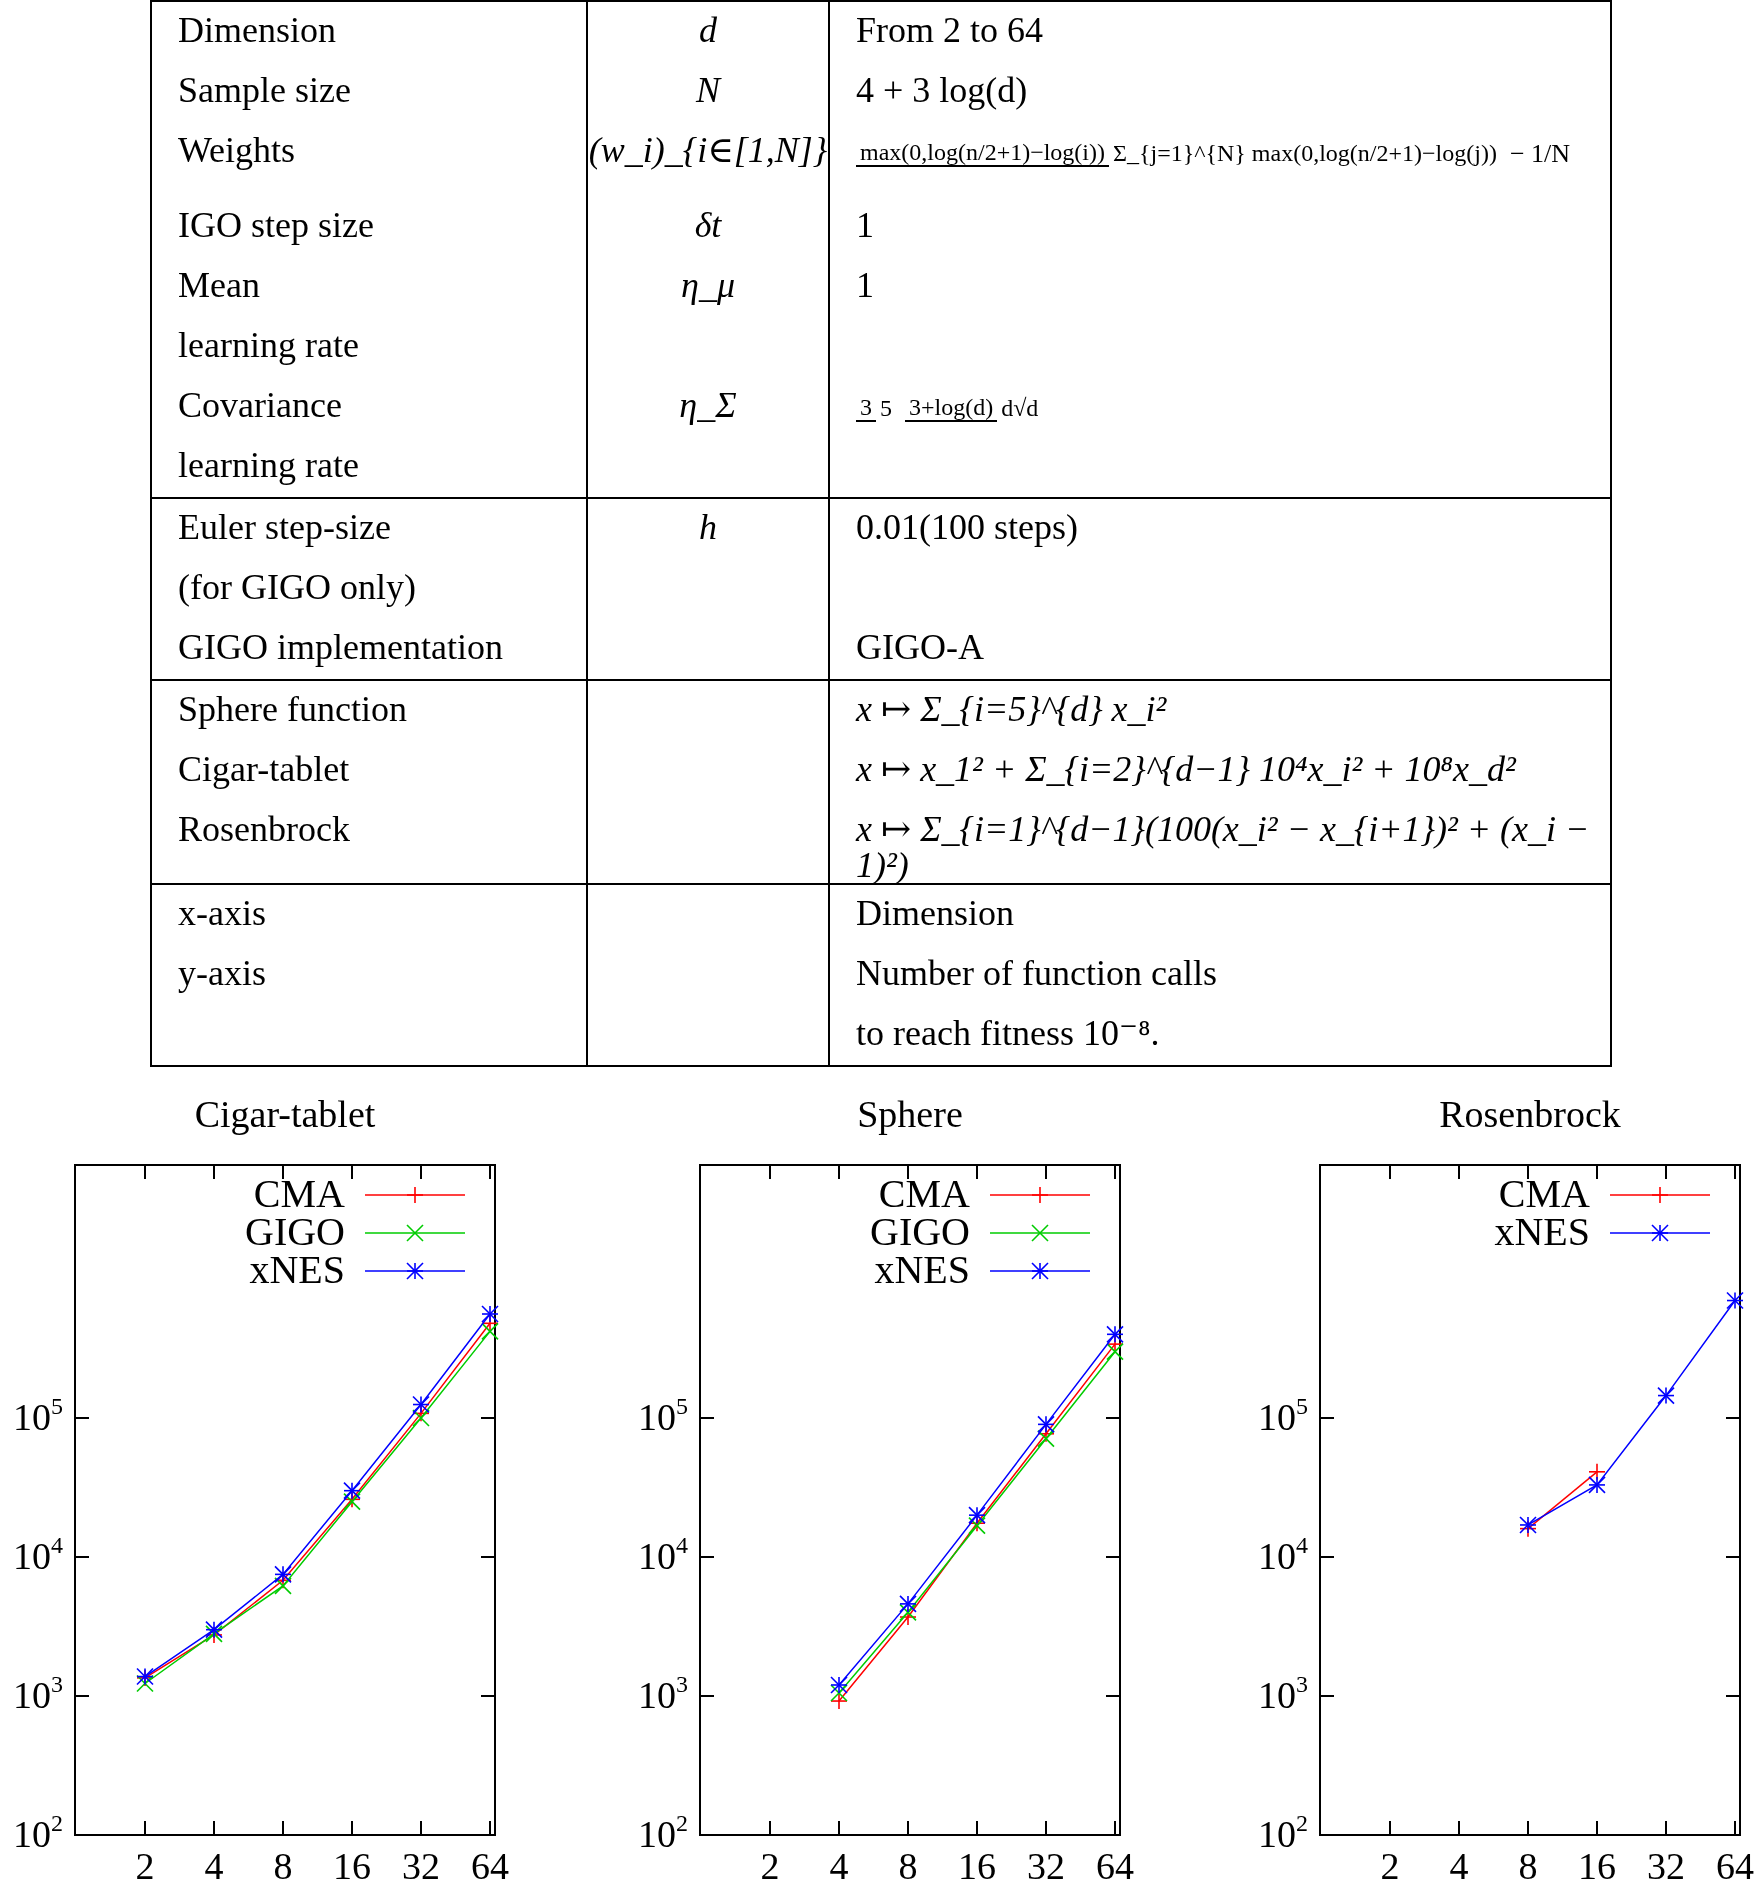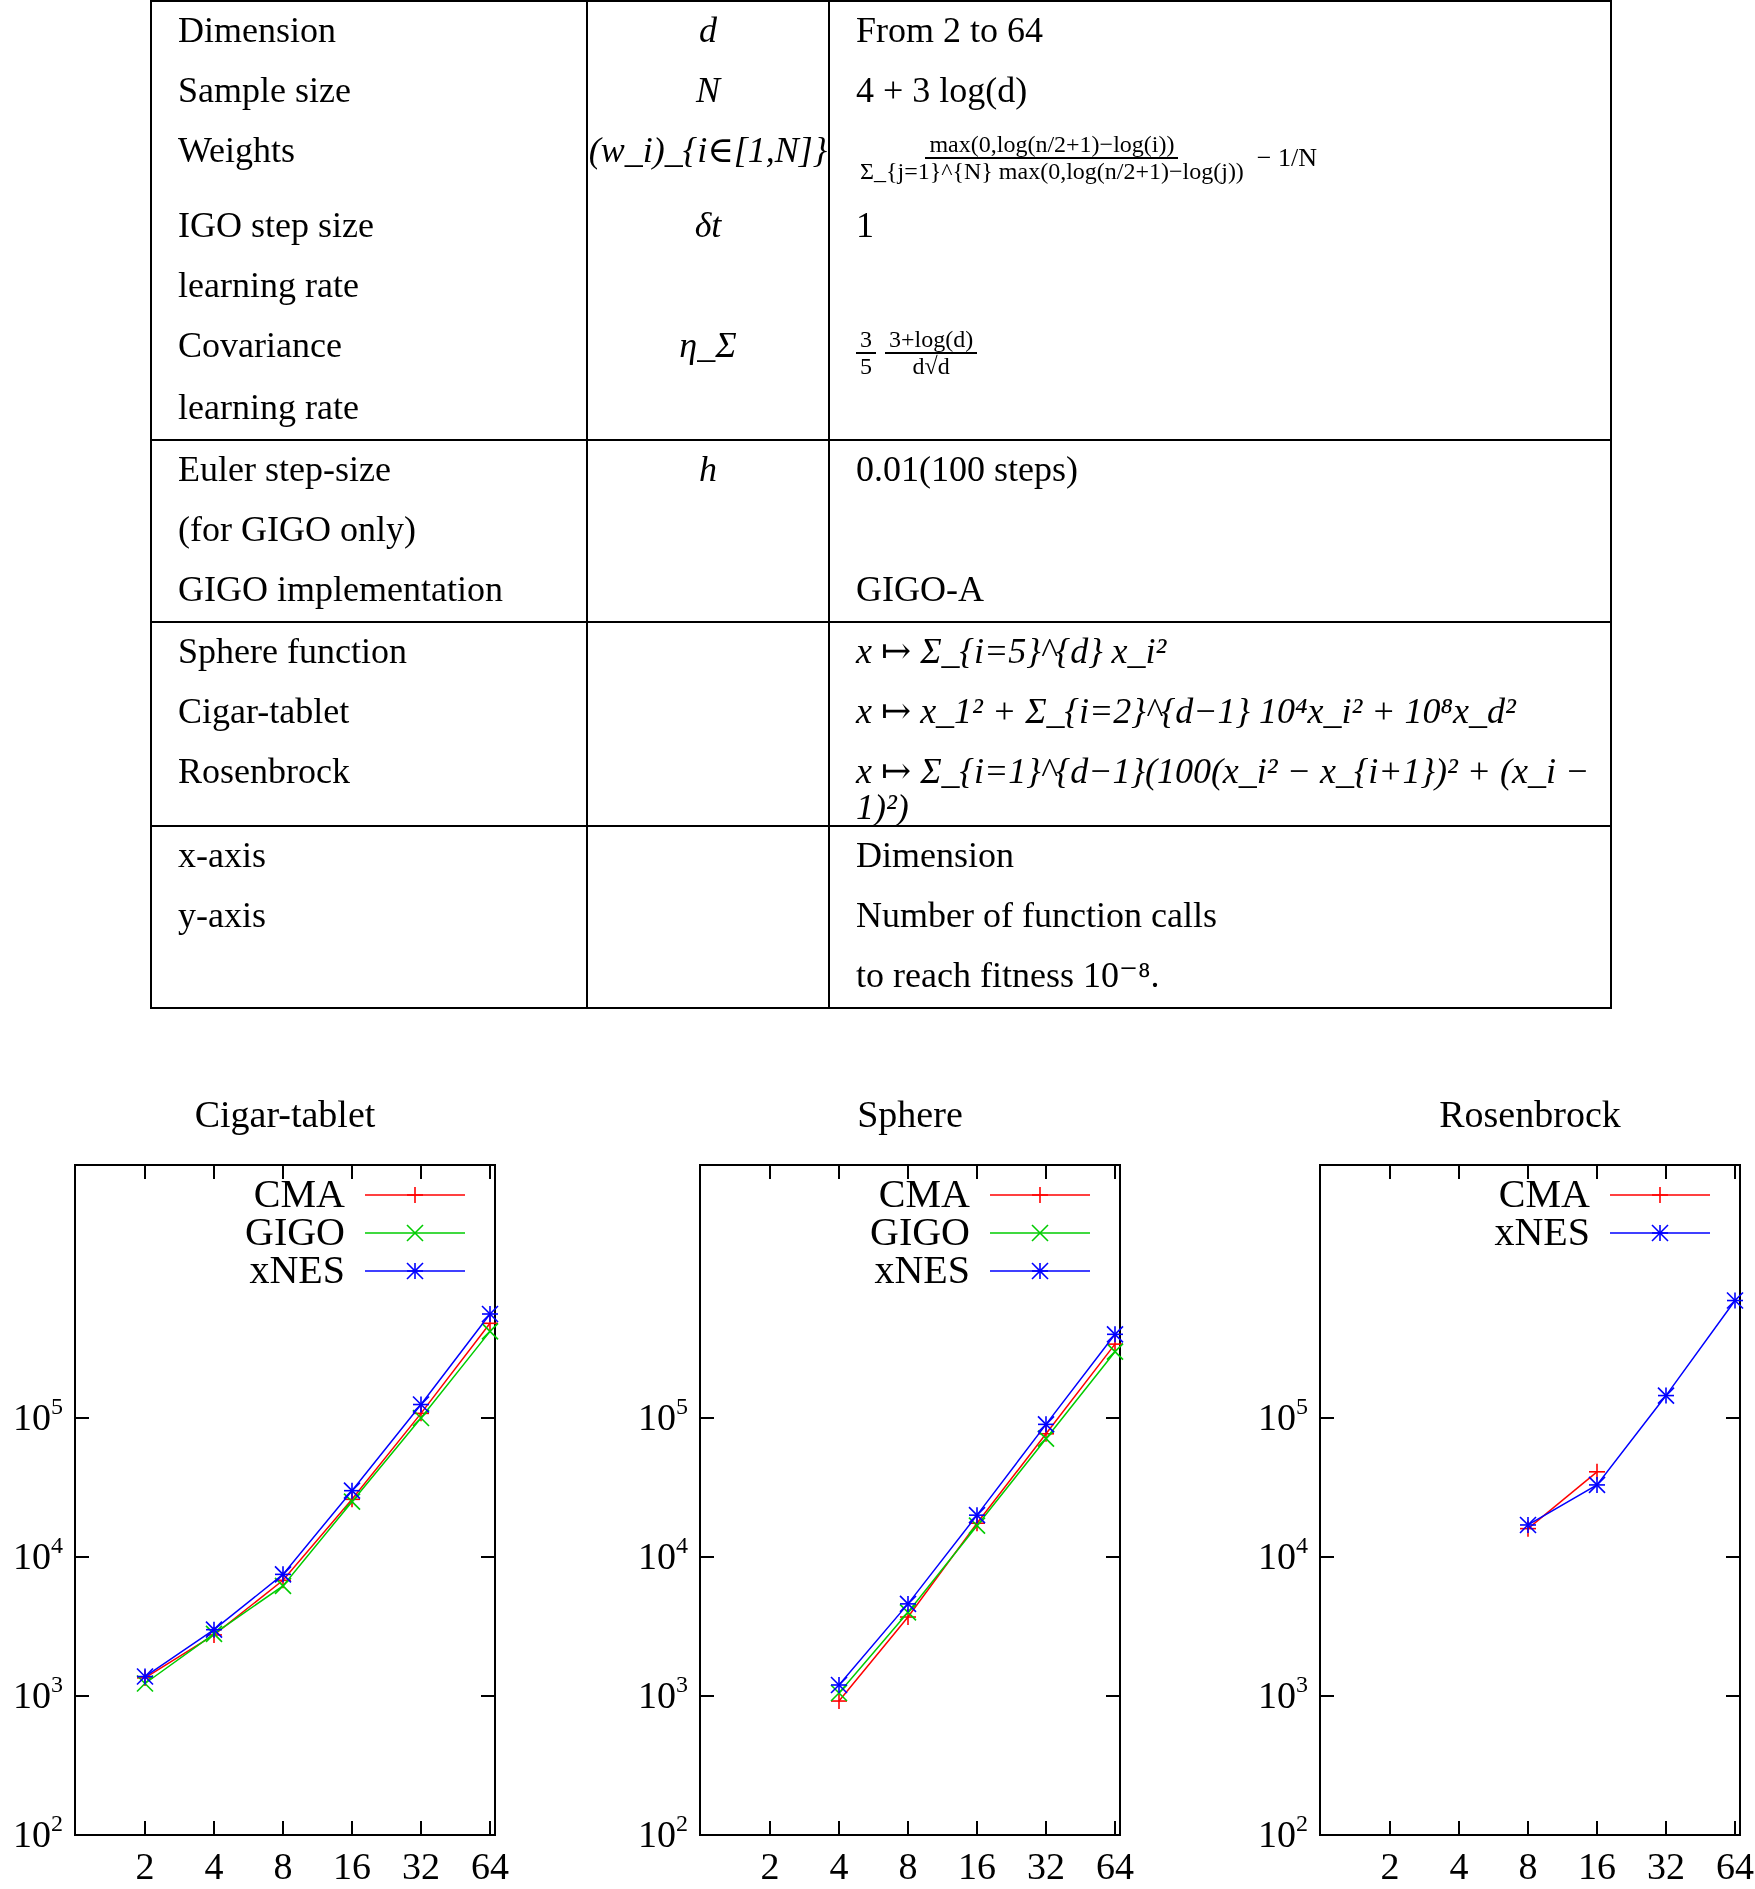--- a/index.html
+++ b/index.html
@@ -13,21 +13,21 @@
                     vertical-align: top; padding: 0; }
   .param-table tr.grp-start td { border-top: 2px solid #000; }
   .param-table tr.grp-end td { border-bottom: 2px solid #000; }
   .param-table td.c-name { width: 408px; padding-left: 26px; }
   .param-table td.c-sym { width: 240px; text-align: center; font-style: italic; }
   .param-table td.c-val { padding-left: 26px; }
   .param-table tr td { height: 60px; }
   .param-table tr.tall td { height: 75px; }
   .param-table tr .cell-inner { padding-top: 10px; }
   .math { font-style: italic; }
-  .frac { display: inline-flex; flex-direction: column; align-items: center; vertical-align: middle;
+  .frac { display: inline-flex; flex-direction: row; align-items: center; vertical-align: middle;
           font-size: 24px; line-height: 1.05; font-style: normal; }
   .frac .num { border-bottom: 2px solid #000; padding: 0 4px; }
   .frac .den { padding: 0 4px; }
 
   
   .chart { position: absolute; top: 1080px; width: 600px; height: 809px; }
   .chart svg { position: absolute; left: 0; top: 0; overflow: visible; }
   .chart-title { position: absolute; top: 12px; font-size: 38px; text-align: center;
                  width: 400px; }
   .legend-label { font-size: 40px; }
@@ -76,20 +76,31 @@
           <span style="font-size:26px">− 1/N</span>
         </div>
       </td>
     </tr>
     <tr>
       <td class="c-name">
           <div class="cell-inner">IGO step size</div>
         </td>
       <td class="c-sym">
           <div class="cell-inner">δt</div>
+        </td>
+      <td class="c-val">
+          <div class="cell-inner">1</div>
+        </td>
+    </tr>
+    <tr>
+      <td class="c-name">
+          <div class="cell-inner">Mean</div>
+        </td>
+      <td class="c-sym">
+          <div class="cell-inner">η_μ</div>
         </td>
       <td class="c-val">
           <div class="cell-inner">1</div>
         </td>
     </tr>
     <tr>
       <td class="c-name">
           <div class="cell-inner">learning rate</div>
         </td>
       <td class="c-sym">

